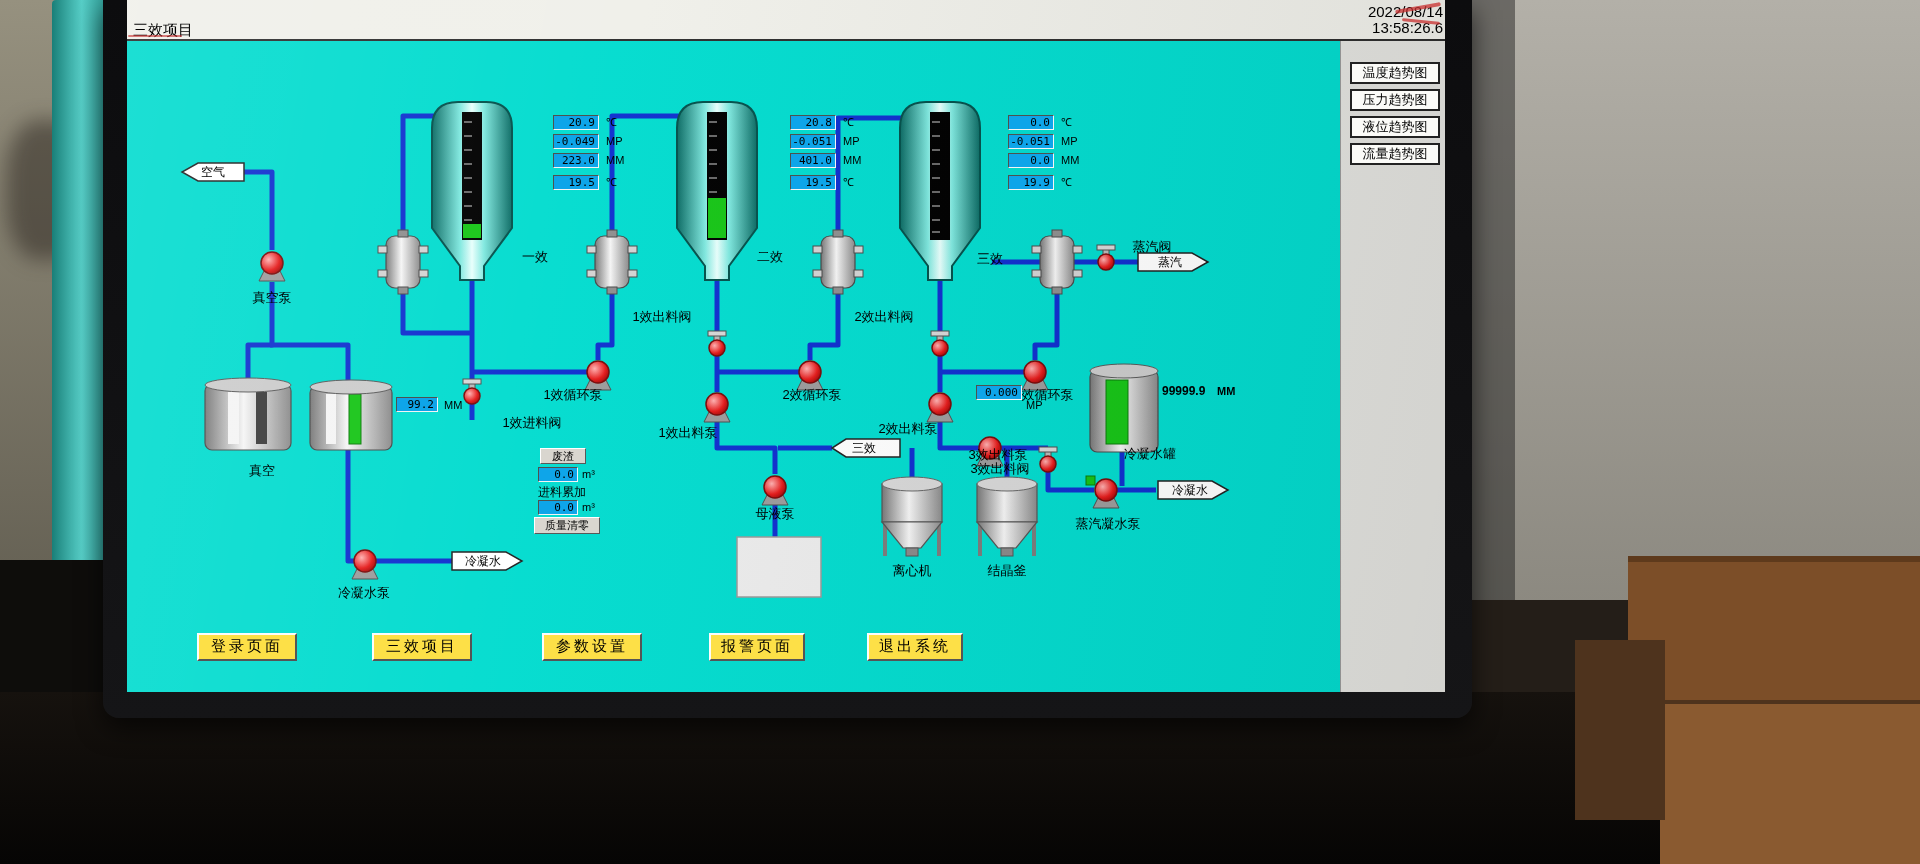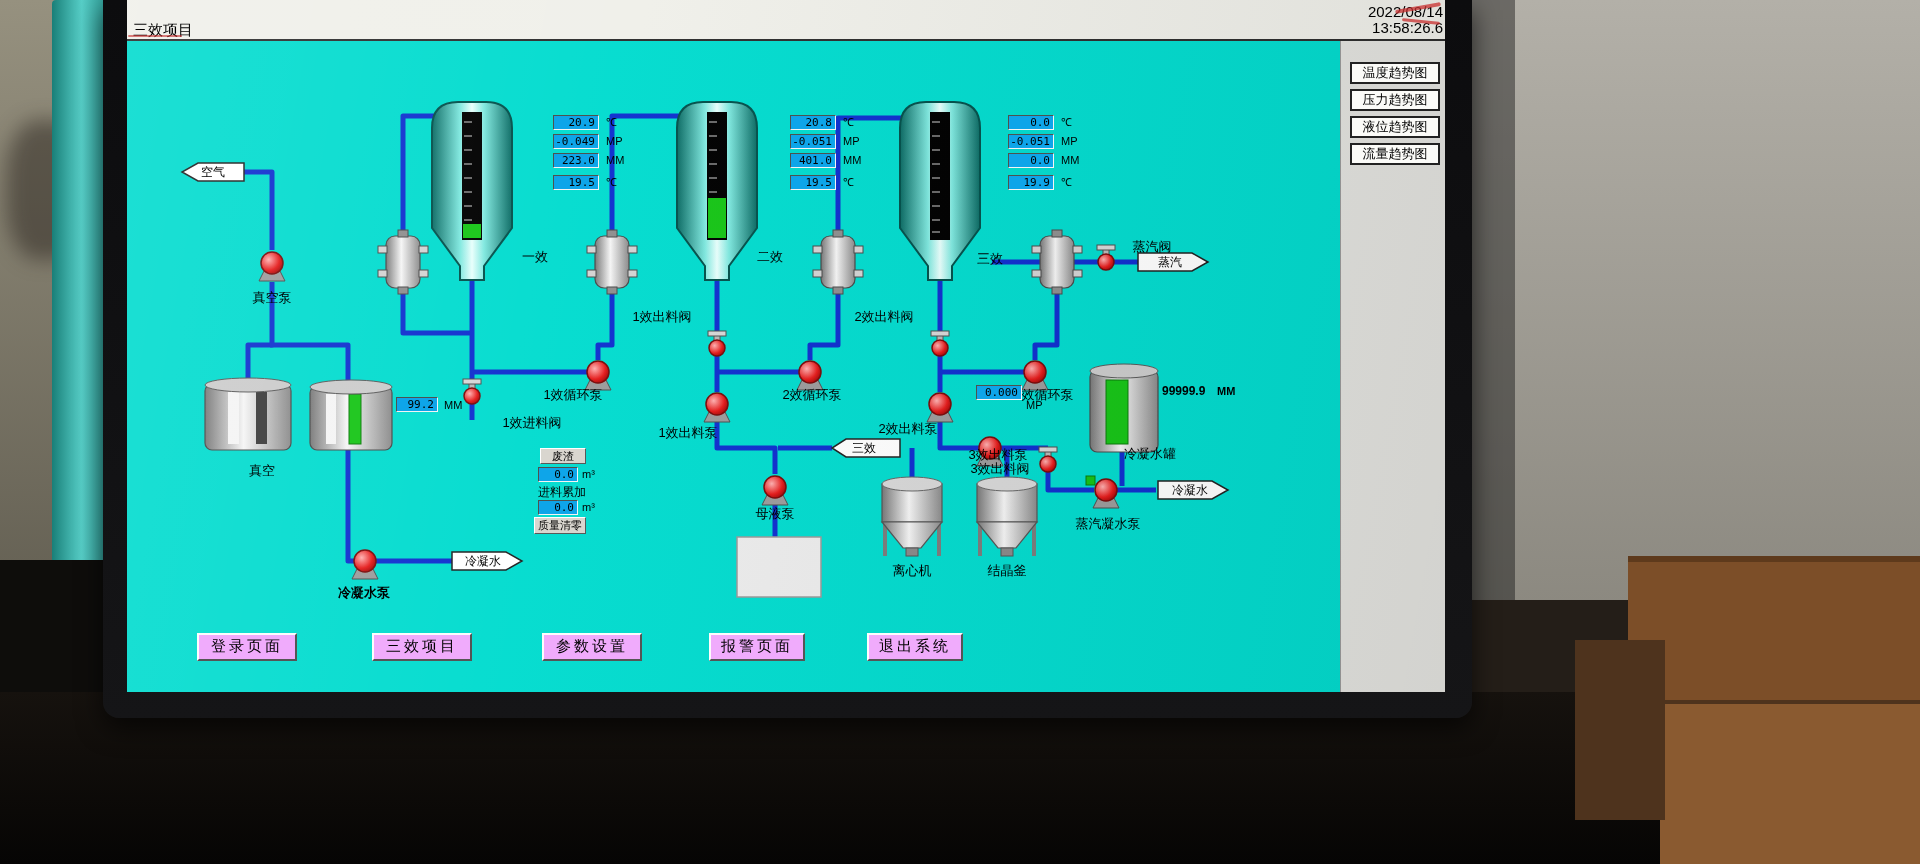--- a/index.html
+++ b/index.html
@@ -25,21 +25,21 @@
   .scada{position:absolute;left:127px;top:0;width:1318px;height:692px;}
   
   .lbl{position:absolute;font-size:15px;color:#000;white-space:nowrap;line-height:1.1;}
   .lblc{position:absolute;transform:translateX(-50%);font-size:13px;color:#000;white-space:nowrap;line-height:1.1;}
   .tagtxt{position:absolute;transform:translateX(-50%);font-size:12px;color:#000;white-space:nowrap;line-height:1;}
   .valbox{position:absolute;box-sizing:border-box;width:46px;height:15px;background:#0ea5e9;border-top:1px solid #4e524e;border-left:1px solid #4e524e;border-bottom:1px solid #f4f4f4;border-right:1px solid #f4f4f4;font-family:"DejaVu Sans Mono",monospace;font-size:11px;color:#000;text-align:right;padding:1px 3px 0 0;line-height:1.1;}
   .unit{position:absolute;font-size:11px;color:#000;line-height:1;}
   .banner{position:absolute;left:558px;top:0;width:442px;height:20px;background:#f6f62b;border-bottom:1px solid #b9b400;overflow:hidden;}
   .banner span{position:absolute;top:-9px;left:0;width:100%;text-align:center;font-size:21px;font-weight:bold;color:#000;letter-spacing:6px;white-space:nowrap;}
   .trend-btn{position:absolute;left:1350px;width:90px;height:22px;background:#fbfbf8;border:2px solid #222;box-sizing:border-box;font-size:13px;color:#000;text-align:center;line-height:17px;cursor:pointer;}
-  .nav-btn{position:absolute;top:633px;height:28px;background:#f0abfc;border-top:2px solid #fcfcfc;border-left:2px solid #fcfcfc;border-bottom:2px solid #555;border-right:2px solid #555;box-sizing:border-box;font-size:15px;letter-spacing:3px;text-align:center;line-height:22px;color:#000;cursor:pointer;}
+  .nav-btn{position:absolute;top:633px;height:28px;background:#fde047;border-top:2px solid #fcfcfc;border-left:2px solid #fcfcfc;border-bottom:2px solid #555;border-right:2px solid #555;box-sizing:border-box;font-size:15px;letter-spacing:3px;text-align:center;line-height:22px;color:#000;cursor:pointer;}
   .mini-raised{position:absolute;background:#d9d6cf;border-top:1px solid #fff;border-left:1px solid #fff;border-bottom:1px solid #595959;border-right:1px solid #595959;box-sizing:border-box;font-size:11px;text-align:center;color:#000;line-height:14px;cursor:default;}
   .scribble{position:absolute;background:#c82f2f;opacity:.75;border-radius:2px;}
   
   .pipe{fill:none;stroke:#1030cf;stroke-width:5;stroke-linejoin:round;}
   .pump-body{fill:url(#gradPump);stroke:#7a0b0b;stroke-width:1.5;}
   .pump-base{fill:#9c9c9c;stroke:#4f4f4f;stroke-width:1;}
   .valve-body{fill:url(#gradPump);stroke:#7a0b0b;stroke-width:1.5;}
   .valve-stem{fill:#b9b9b9;stroke:#4f4f4f;stroke-width:1;}
   .valve-handle{fill:#d7d7d7;stroke:#4f4f4f;stroke-width:1;}
   .vessel{fill:url(#gradTeal);stroke:#04514c;stroke-width:2;}
@@ -358,21 +358,21 @@
   <div class="lblc" style="left:884px;top:310px;">2效出料阀</div>
   <div class="lblc" style="left:908px;top:422px;">2效出料泵</div>
   <div class="lblc" style="left:1044px;top:388px;">3效循环泵</div>
   <div class="lblc" style="left:998px;top:424px;margin-top:24px;">3效出料泵</div>
   <div class="lblc" style="left:1000px;top:462px;">3效出料阀</div>
   <div class="lblc" style="left:1152px;top:240px;">蒸汽阀</div>
   <div class="lblc" style="left:775px;top:507px;">母液泵</div>
   <div class="lblc" style="left:912px;top:564px;">离心机</div>
   <div class="lblc" style="left:1007px;top:564px;">结晶釜</div>
   <div class="lblc" style="left:1150px;top:447px;">冷凝水罐</div>
-  <div class="lblc" style="left:364px;top:586px;font-weight:bold;">冷凝水泵</div>
+  <div class="lblc" style="left:364px;top:586px;">冷凝水泵</div>
   <div class="lblc" style="left:1108px;top:517px;">蒸汽凝水泵</div>
 
   <div class="valbox" style="left:396px;top:397px;width:42px;">99.2</div>
   <div class="unit" style="left:444px;top:400px;">MM</div>
   <div class="valbox" style="left:976px;top:385px;">0.000</div>
   <div class="unit" style="left:1026px;top:400px;">MP</div>
   <div class="lbl" style="left:1162px;top:385px;font-size:12px;font-weight:bold;">99999.9</div>
   <div class="unit" style="left:1217px;top:386px;font-weight:bold;">MM</div>
 
   <div class="tagtxt" style="left:213px;top:166px;">空气</div>
@@ -380,21 +380,21 @@
   <div class="tagtxt" style="left:864px;top:442px;">三效</div>
   <div class="tagtxt" style="left:1170px;top:256px;">蒸汽</div>
   <div class="tagtxt" style="left:1190px;top:484px;">冷凝水</div>
 
   <div class="mini-raised" style="left:540px;top:448px;width:46px;height:16px;">废渣</div>
   <div class="valbox" style="left:538px;top:467px;width:40px;">0.0</div>
   <div class="unit" style="left:582px;top:469px;">m³</div>
   <div class="lbl" style="left:538px;top:486px;font-size:12px;">进料累加</div>
   <div class="valbox" style="left:538px;top:500px;width:40px;">0.0</div>
   <div class="unit" style="left:582px;top:502px;">m³</div>
-  <div class="mini-raised" style="left:534px;top:517px;width:52px;height:17px;line-height:15px;">质量清零</div>
+  <div class="mini-raised" style="left:534px;top:517px;width:66px;height:17px;line-height:15px;">质量清零</div>
 
   <div class="nav-btn" style="left:197px;width:100px;">登录页面</div>
   <div class="nav-btn" style="left:372px;width:100px;">三效项目</div>
   <div class="nav-btn" style="left:542px;width:100px;">参数设置</div>
   <div class="nav-btn" style="left:709px;width:96px;">报警页面</div>
   <div class="nav-btn" style="left:867px;width:96px;">退出系统</div>
 
   <div class="scribble" style="left:1395px;top:6px;width:46px;height:4px;transform:rotate(-10deg);"></div>
   <div class="scribble" style="left:1402px;top:20px;width:38px;height:3px;transform:rotate(6deg);"></div>
   <div class="scribble" style="left:128px;top:35px;width:54px;height:2px;opacity:.6;"></div>

